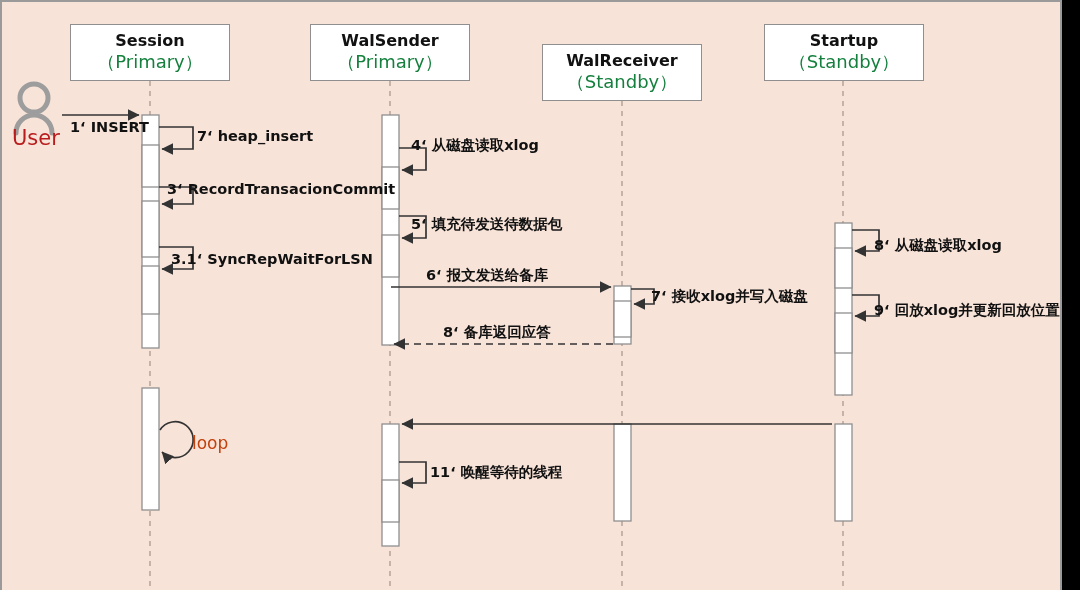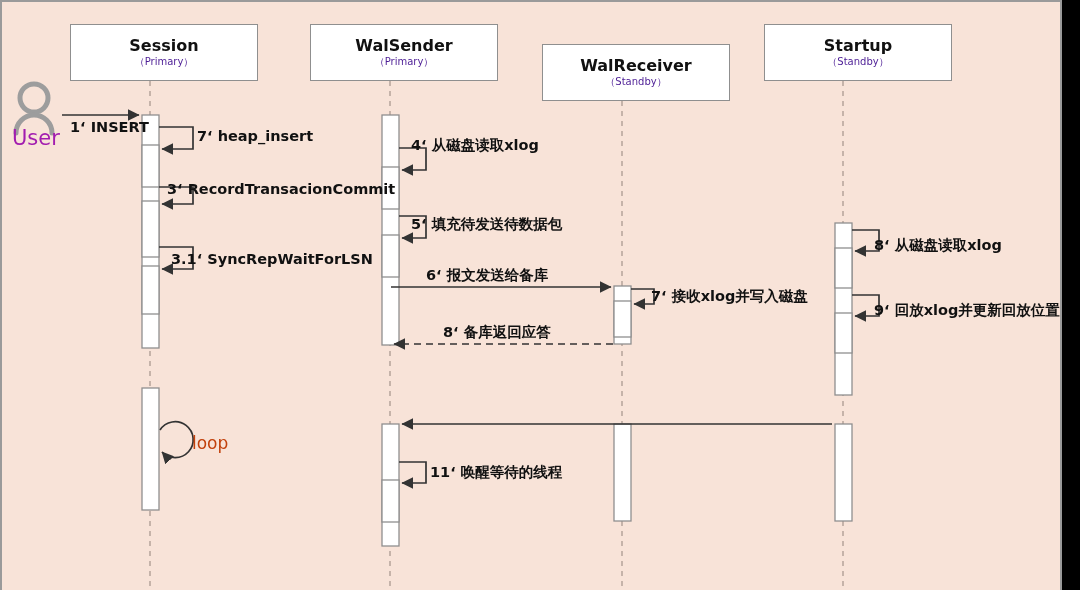--- a/index.html
+++ b/index.html
@@ -35,50 +35,50 @@
   }
   .lifeline-box {
     position: absolute;
     background: #ffffff;
     border: 1px solid #8f8f8f;
     box-sizing: border-box;
     display: flex;
     flex-direction: column;
     align-items: center;
     justify-content: center;
-    width: 188px;
+    width: 160px;
     height: 57px;
   }
   .lifeline-title {
     font-weight: bold;
     font-size: 16px;
     color: #111111;
     line-height: 1.15;
   }
   .lifeline-sub {
-    font-size: 10px;
-    color: #4c1d95;
+    font-size: 18px;
+    color: #15803d;
     line-height: 1.2;
     margin-top: 1px;
   }
   .msg-label {
     position: absolute;
     font-size: 14.5px;
     color: #111111;
     font-weight: bold;
     white-space: nowrap;
     line-height: 1;
   }
   .msg-label.latin {
     font-weight: bold;
   }
   .actor-label {
     position: absolute;
     font-size: 21px;
-    color: #a21caf;
+    color: #b91c1c;
     white-space: nowrap;
   }
   .loop-label {
     position: absolute;
     font-size: 17px;
     color: #c2410c;
     white-space: nowrap;
   }
 </style>
 </head>

